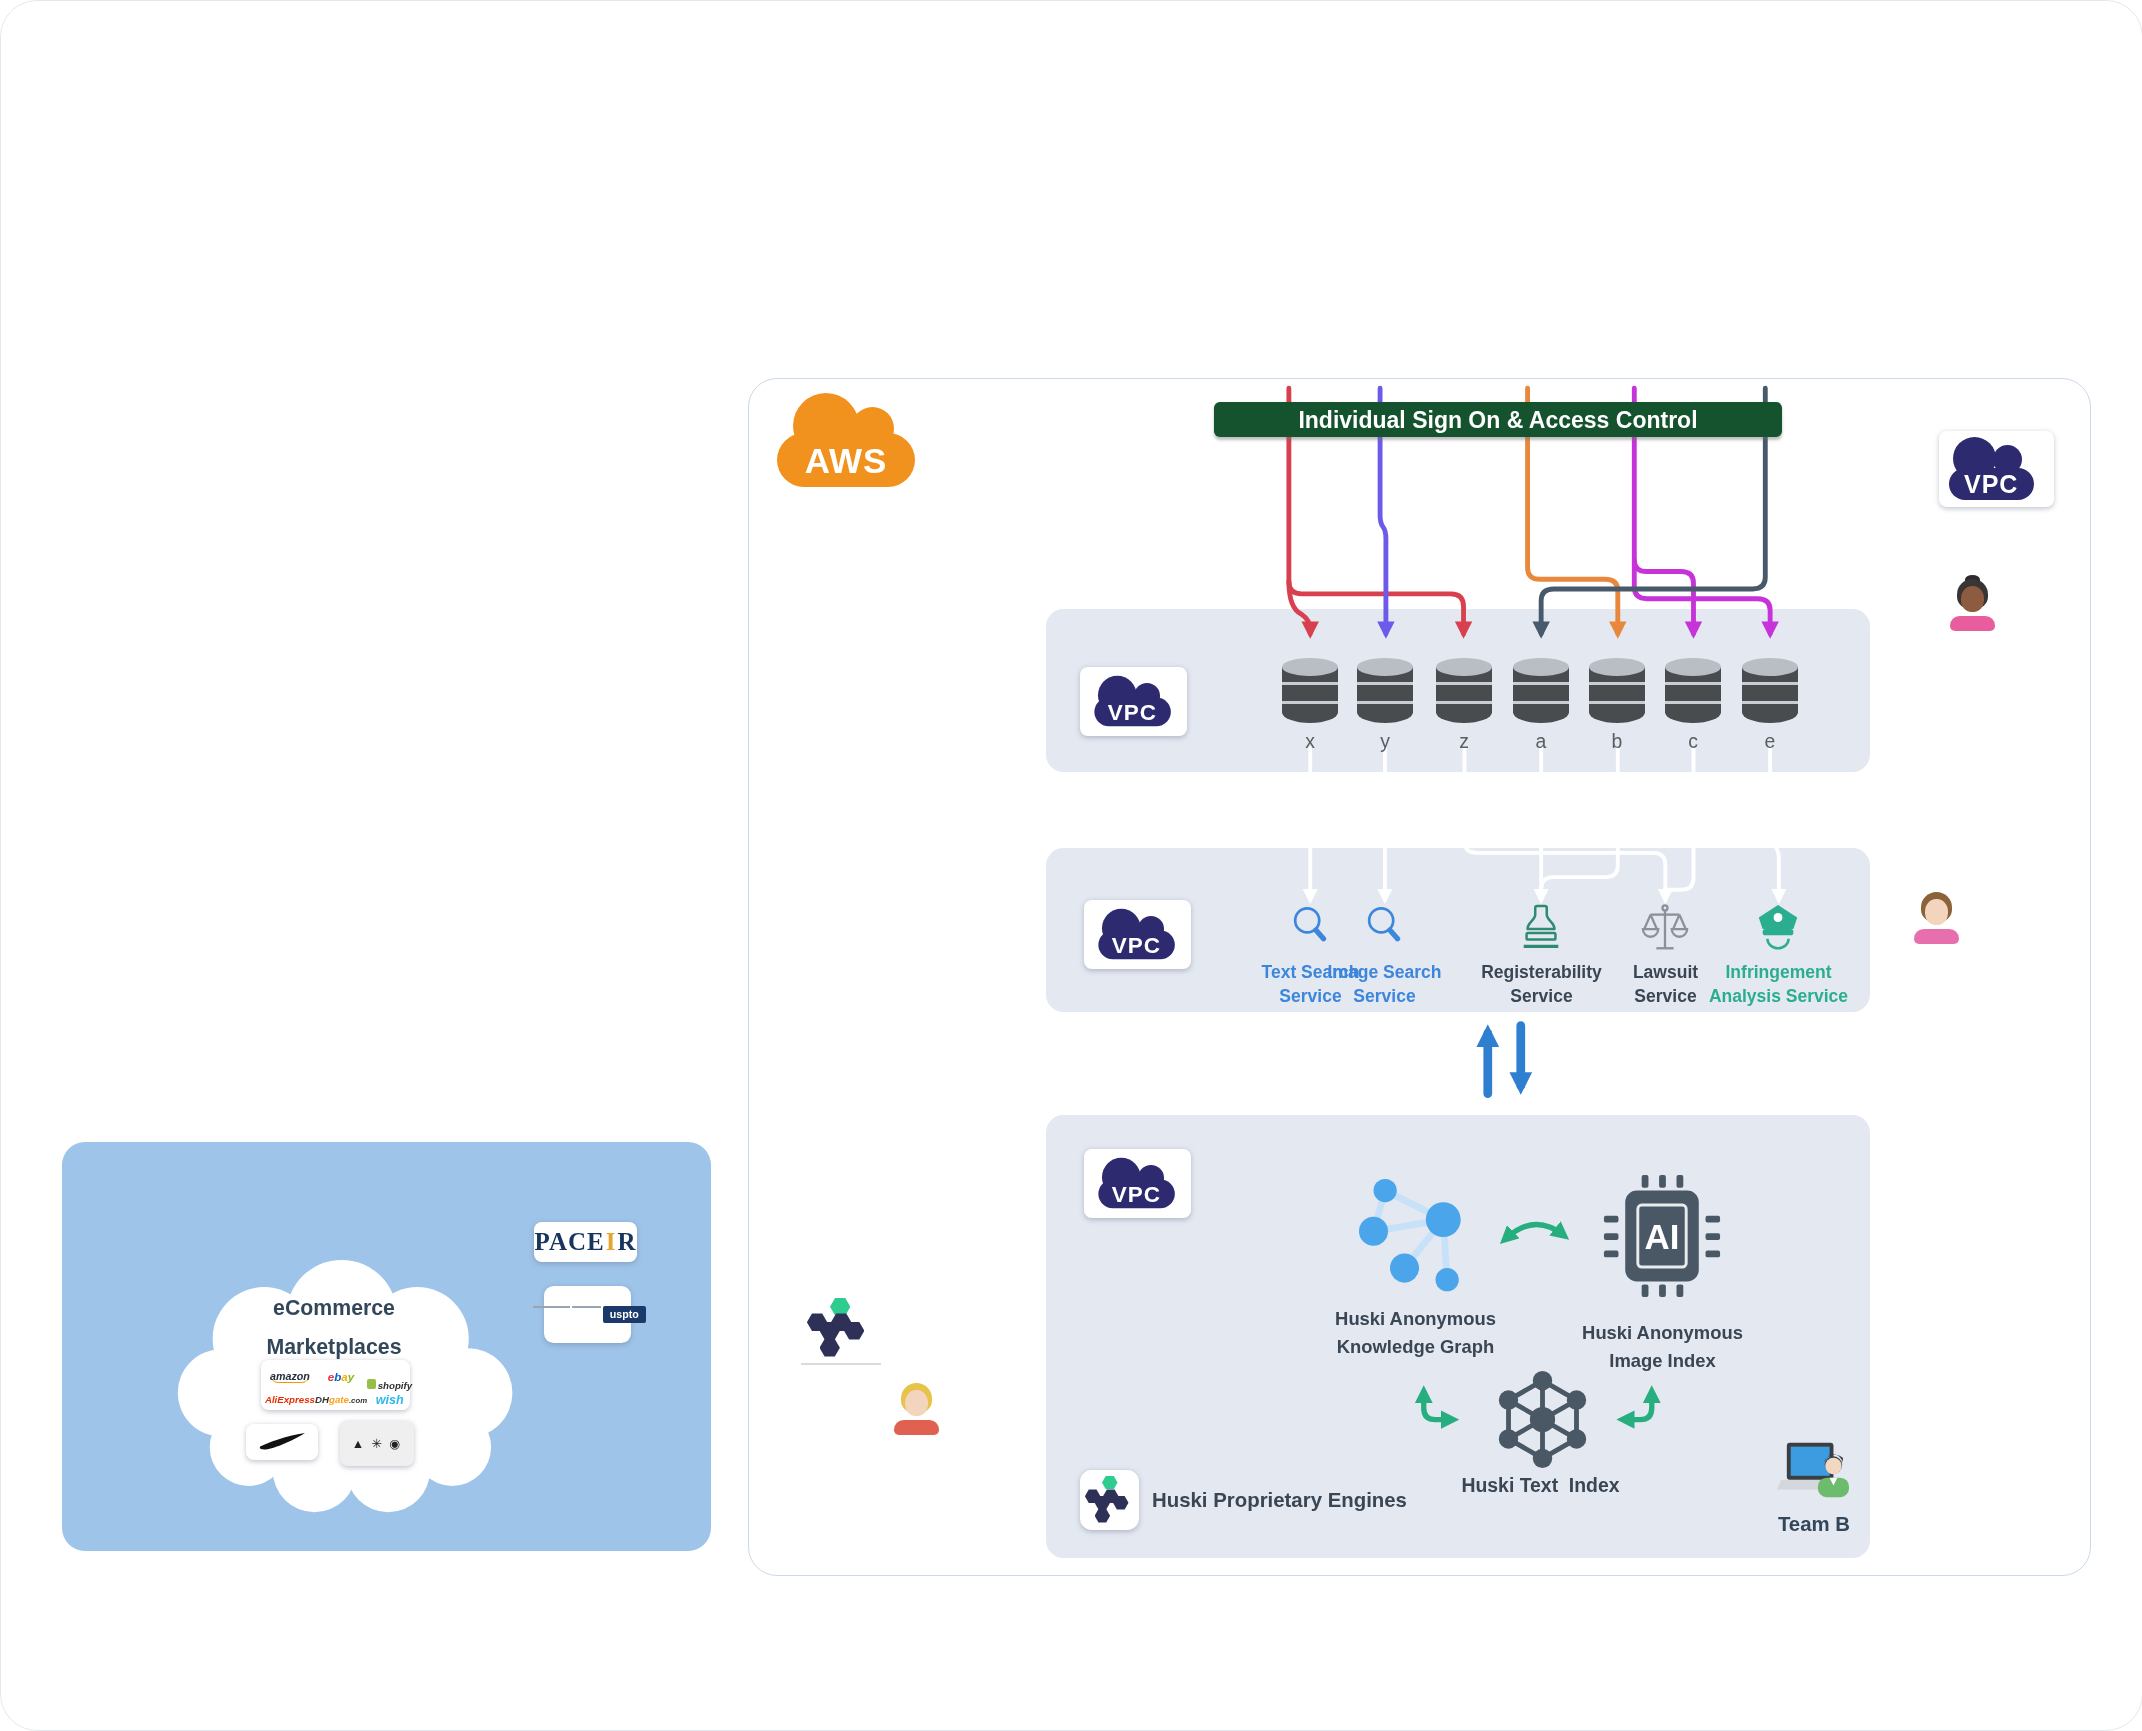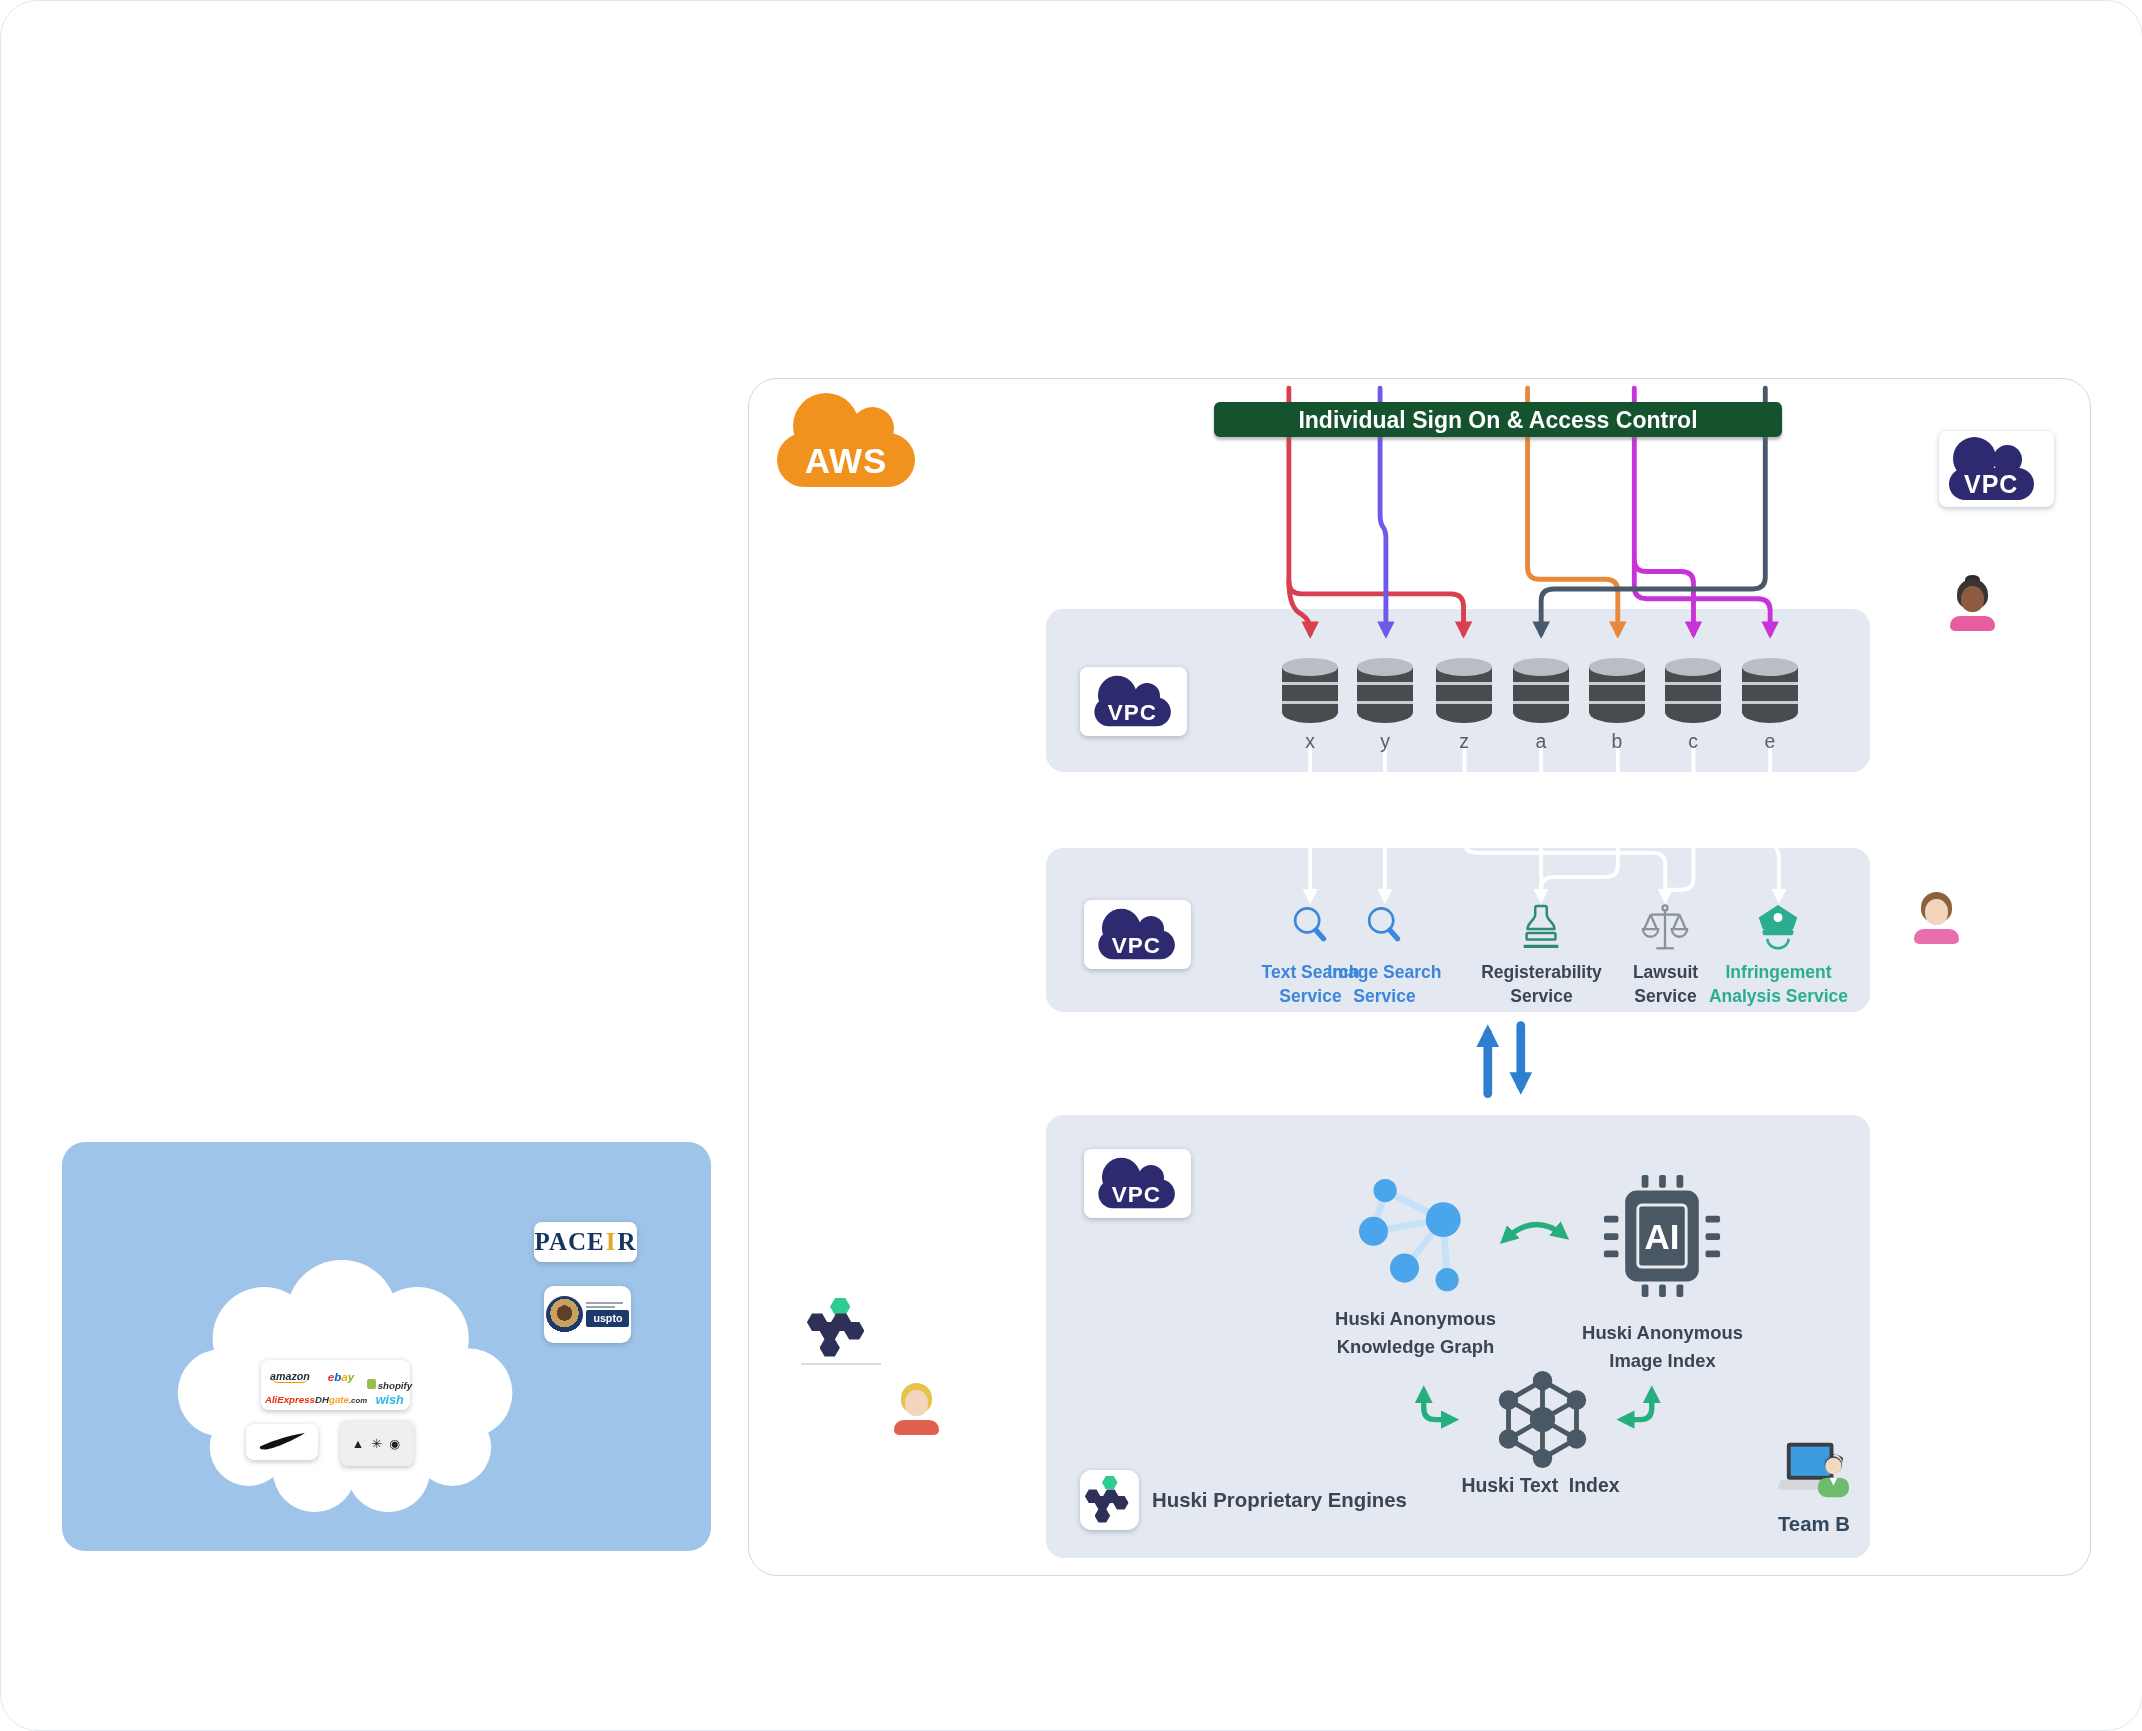--- a/index.html
+++ b/index.html
@@ -82,20 +82,25 @@
         <circle cx="178" cy="60" r="57"></circle>
           <circle cx="256" cy="84" r="53"></circle>
         <circle cx="308" cy="140" r="46"></circle>
           <circle cx="292" cy="196" r="40"></circle>
         <circle cx="226" cy="220" r="43"></circle>
           <circle cx="150" cy="220" r="43"></circle>
         <circle cx="82" cy="196" r="40"></circle>
           <ellipse cx="180" cy="145" rx="140" ry="76"></ellipse>
       </g>
     </svg>
+    <div style="position:absolute;left:136px;top:147px;width:272px;text-align:center;
+                font-size:21.3px;font-weight:700;line-height:39px;color:#33475B;">
+      <div>eCommerce</div>
+      <div>Marketplaces</div>
+    </div>
 
     <div class="card" style="left:199px;top:218px;width:149px;height:50px;display:grid;
                 grid-template-columns:1fr 1fr 1fr;align-items:center;justify-items:center;padding:1.9px 3.9px;font-style:italic;">
       <span class="mini" style="font-size:10.7px;color:#232F3E;border-bottom:1.9px solid #F79500;border-radius:0 0 8.7px 8.7px;">amazon</span>
       <span class="mini" style="font-size:11.6px;">
         <span style="color:#E53238;">e</span><span style="color:#0064D2;">b</span><span style="color:#F5AF02;">a</span><span style="color:#86B817;">y</span>
       </span>
       <span class="mini" style="font-size:9.7px;color:#2F2F2F;margin-top:16px;">
         <i style="display:inline-block;width:8.7px;height:9.7px;background:#95BF47;border-radius:1.9px;margin-right:1.9px;"></i><span>shopify</span>
       </span>
@@ -120,21 +125,21 @@
     <div class="card" style="left:472px;top:80px;width:103px;height:40px;display:flex;align-items:center;justify-content:center;
                 font-family:'Liberation Serif',serif;font-weight:700;font-size:25px;color:#18355E;letter-spacing:1px;">
       <span>PACE</span>
         <span style="color:#E3A72F;margin:0 1px;">I</span>
         <span>R</span>
     </div>
 
     <div class="card" style="left:482px;top:144px;width:87px;height:57px;display:flex;align-items:center;justify-content:center;gap:3.9px;border-radius:9.7px;">
       <i style="display:block;width:37px;height:37px;border-radius:50%;
                 background:radial-gradient(circle at 50% 46%, #5d4026 0 28%, #C9A15C 28% 52%, #1B3A6B 52% 70%, #fff 70% 77%, #1B3A6B 77% 100%);"></i>
-      <span style="display:flex;flex-direction:column;gap:1.9px;">
+      <span style="display:flex;flex-direction:row;gap:1.9px;">
         <i style="display:block;width:37px;height:1.9px;background:#9AA4B0;"></i>
         <i style="display:block;width:29px;height:1.9px;background:#9AA4B0;"></i>
         <b style="display:block;width:43px;height:16.5px;background:#1B3A6B;color:#fff;font-size:10.7px;
                   text-align:center;line-height:16.5px;border-radius:1.9px;">uspto</b>
       </span>
     </div>
   </div>
 
   <div style="position:absolute;left:747px;top:377px;width:1343px;height:1198px;
               border:1.9px solid #CBD9E8;border-radius:29px;background:#fff;"></div>

